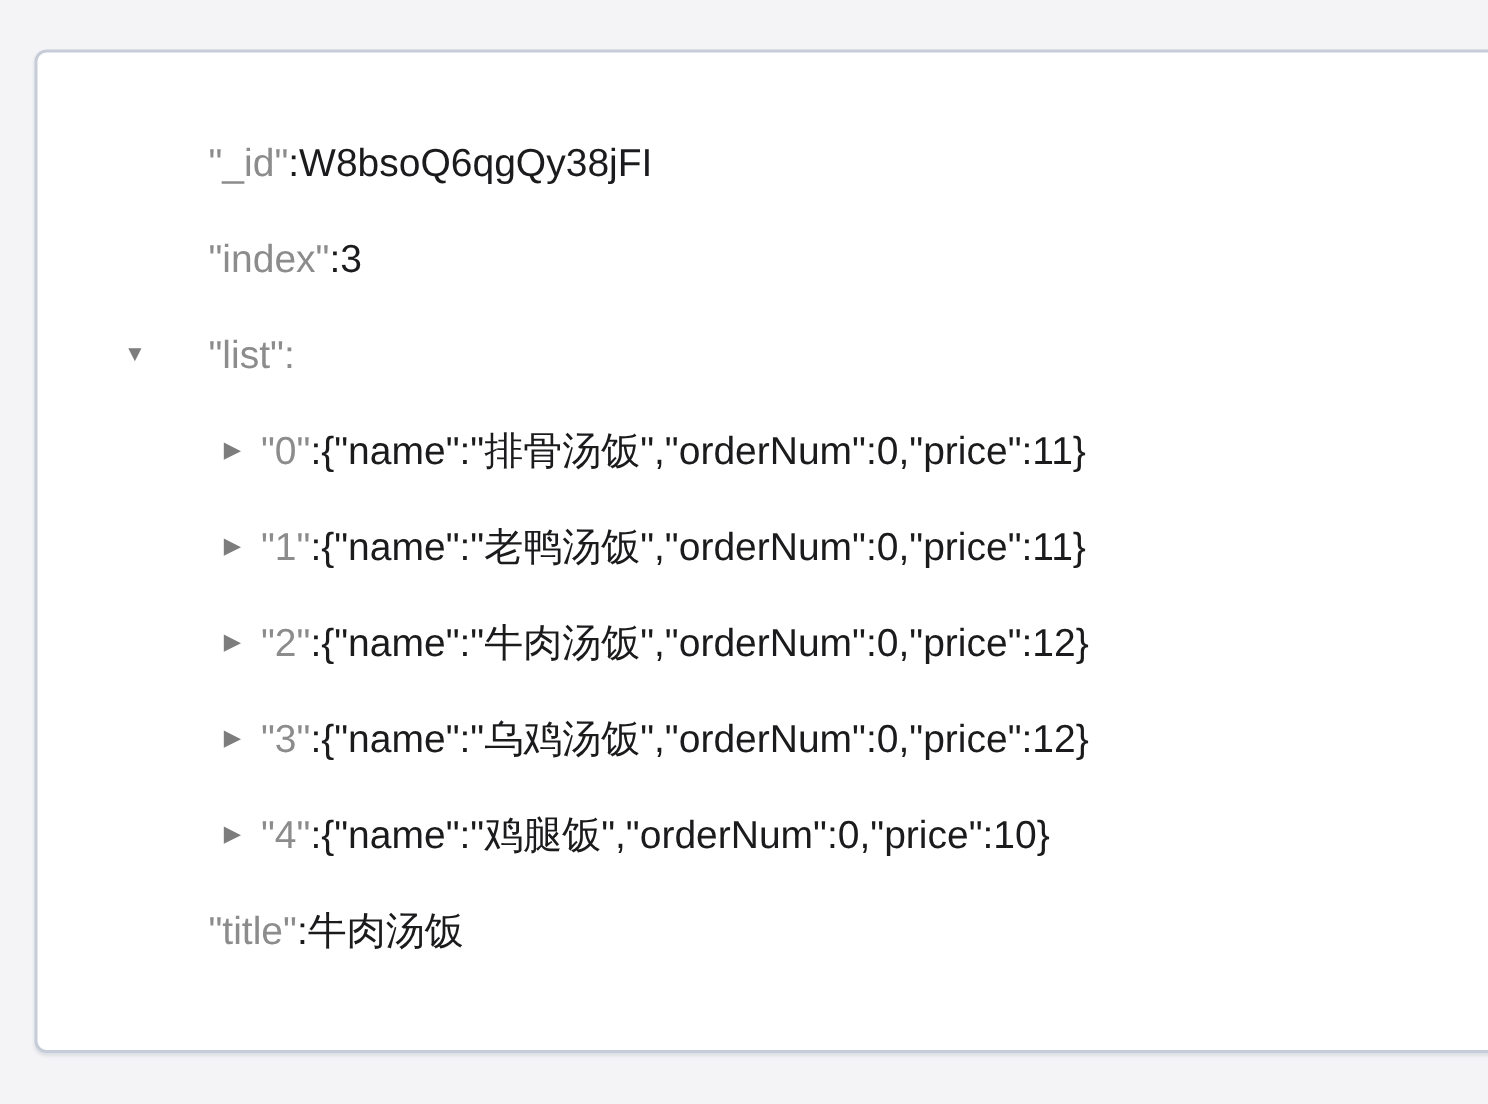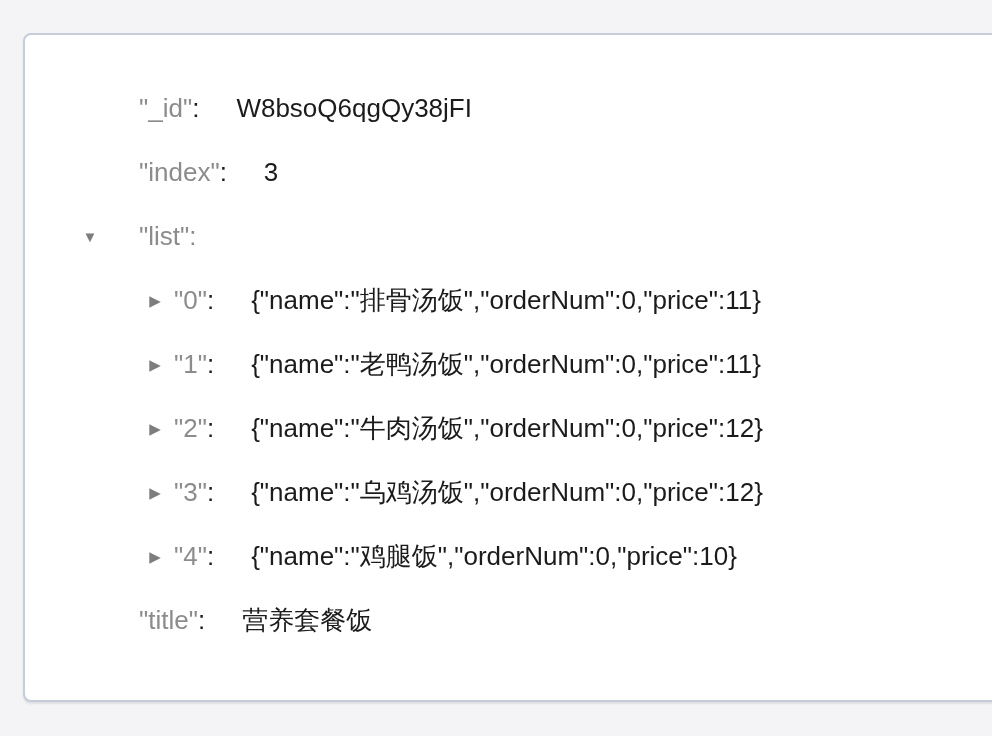--- a/index.html
+++ b/index.html
@@ -59,21 +59,20 @@
     color: var(--key-color, #8c8c8c);
   }
   .colon {
     color: var(--value-color, #1b1b1d);
   }
   .colon.no-value {
     color: var(--key-color, #8c8c8c);
   }
   .value {
     color: var(--value-color, #1b1b1d);
-    margin-left: 37px;
   }
 </style>
 </head>
 <body>
 
 <div class="record-card">
   <div class="tree">
   <div class="row lvl1">
 
     <span class="key">"_id"</span>
@@ -127,16 +126,16 @@
     <span class="toggle">▶</span>
     <span class="key">"4"</span>
     <span class="colon">:</span>
     <span class="value">{"name":"鸡腿饭","orderNum":0,"price":10}</span>
   </div>
 
   <div class="row lvl1">
 
     <span class="key">"title"</span>
     <span class="colon">:</span>
-    <span class="value">营养套餐饭</span>
+    <span class="value">牛肉汤饭</span>
   </div>
 </div>
 </div>
 
 </body></html>

